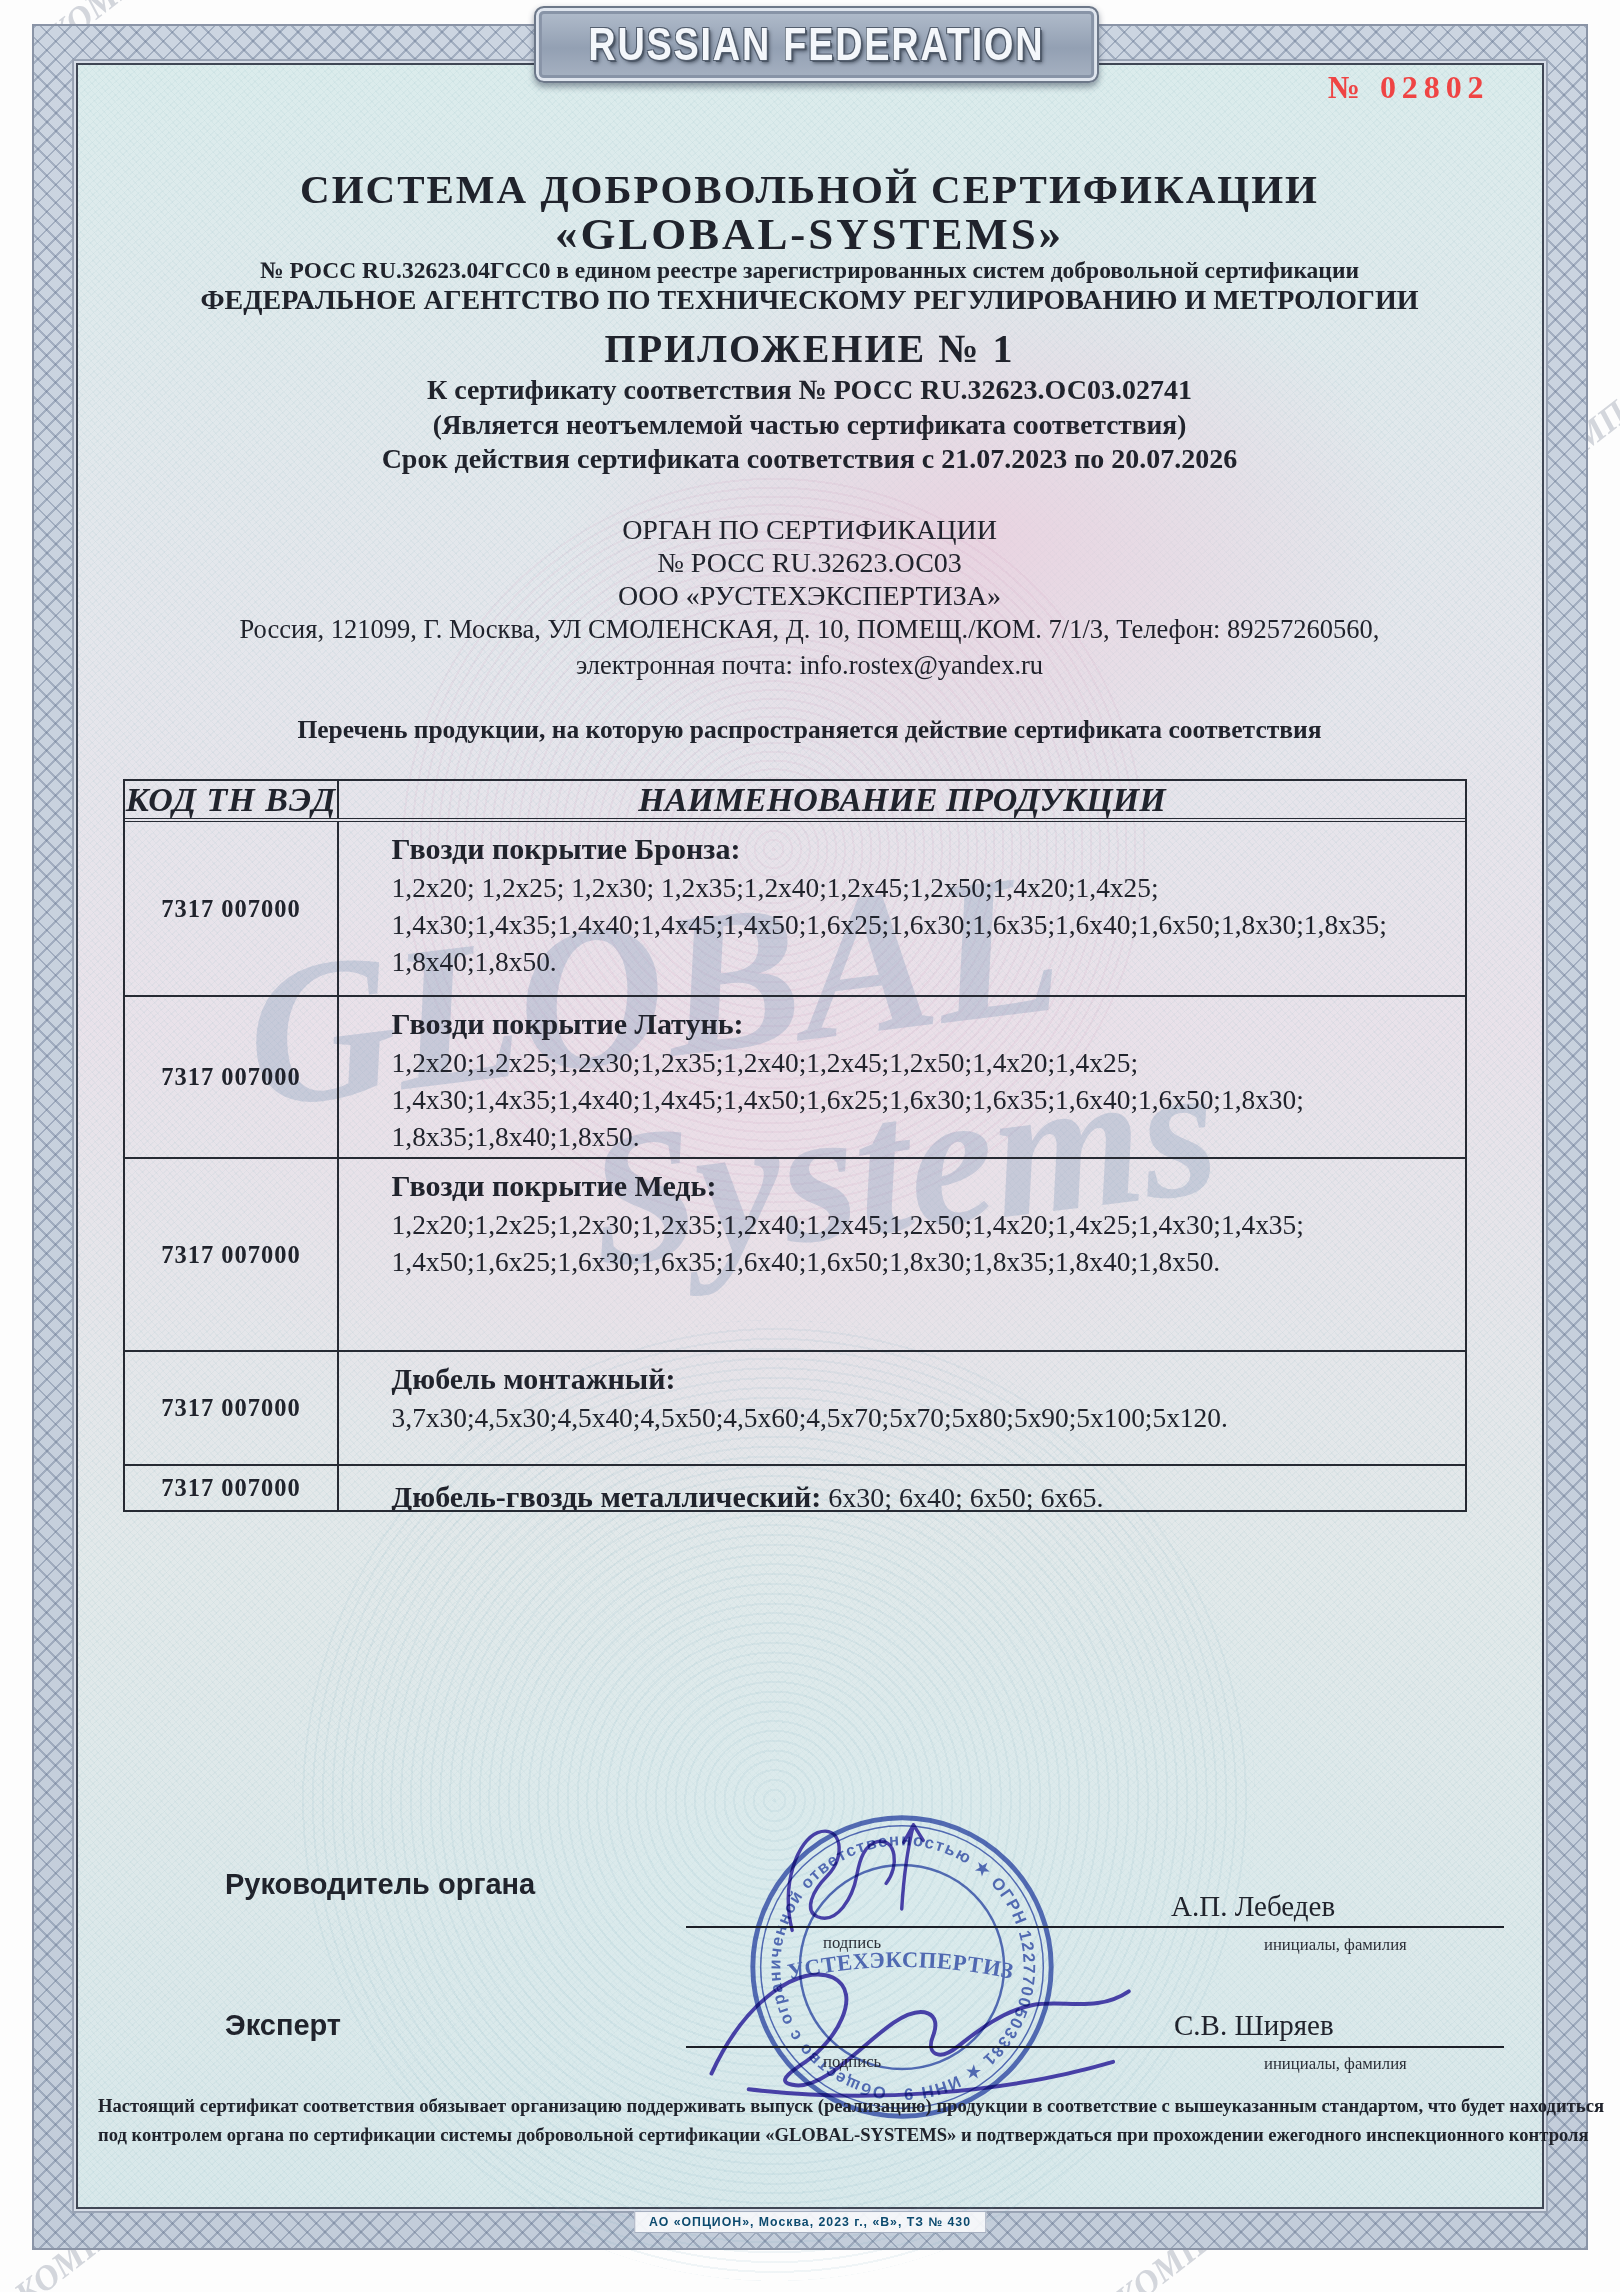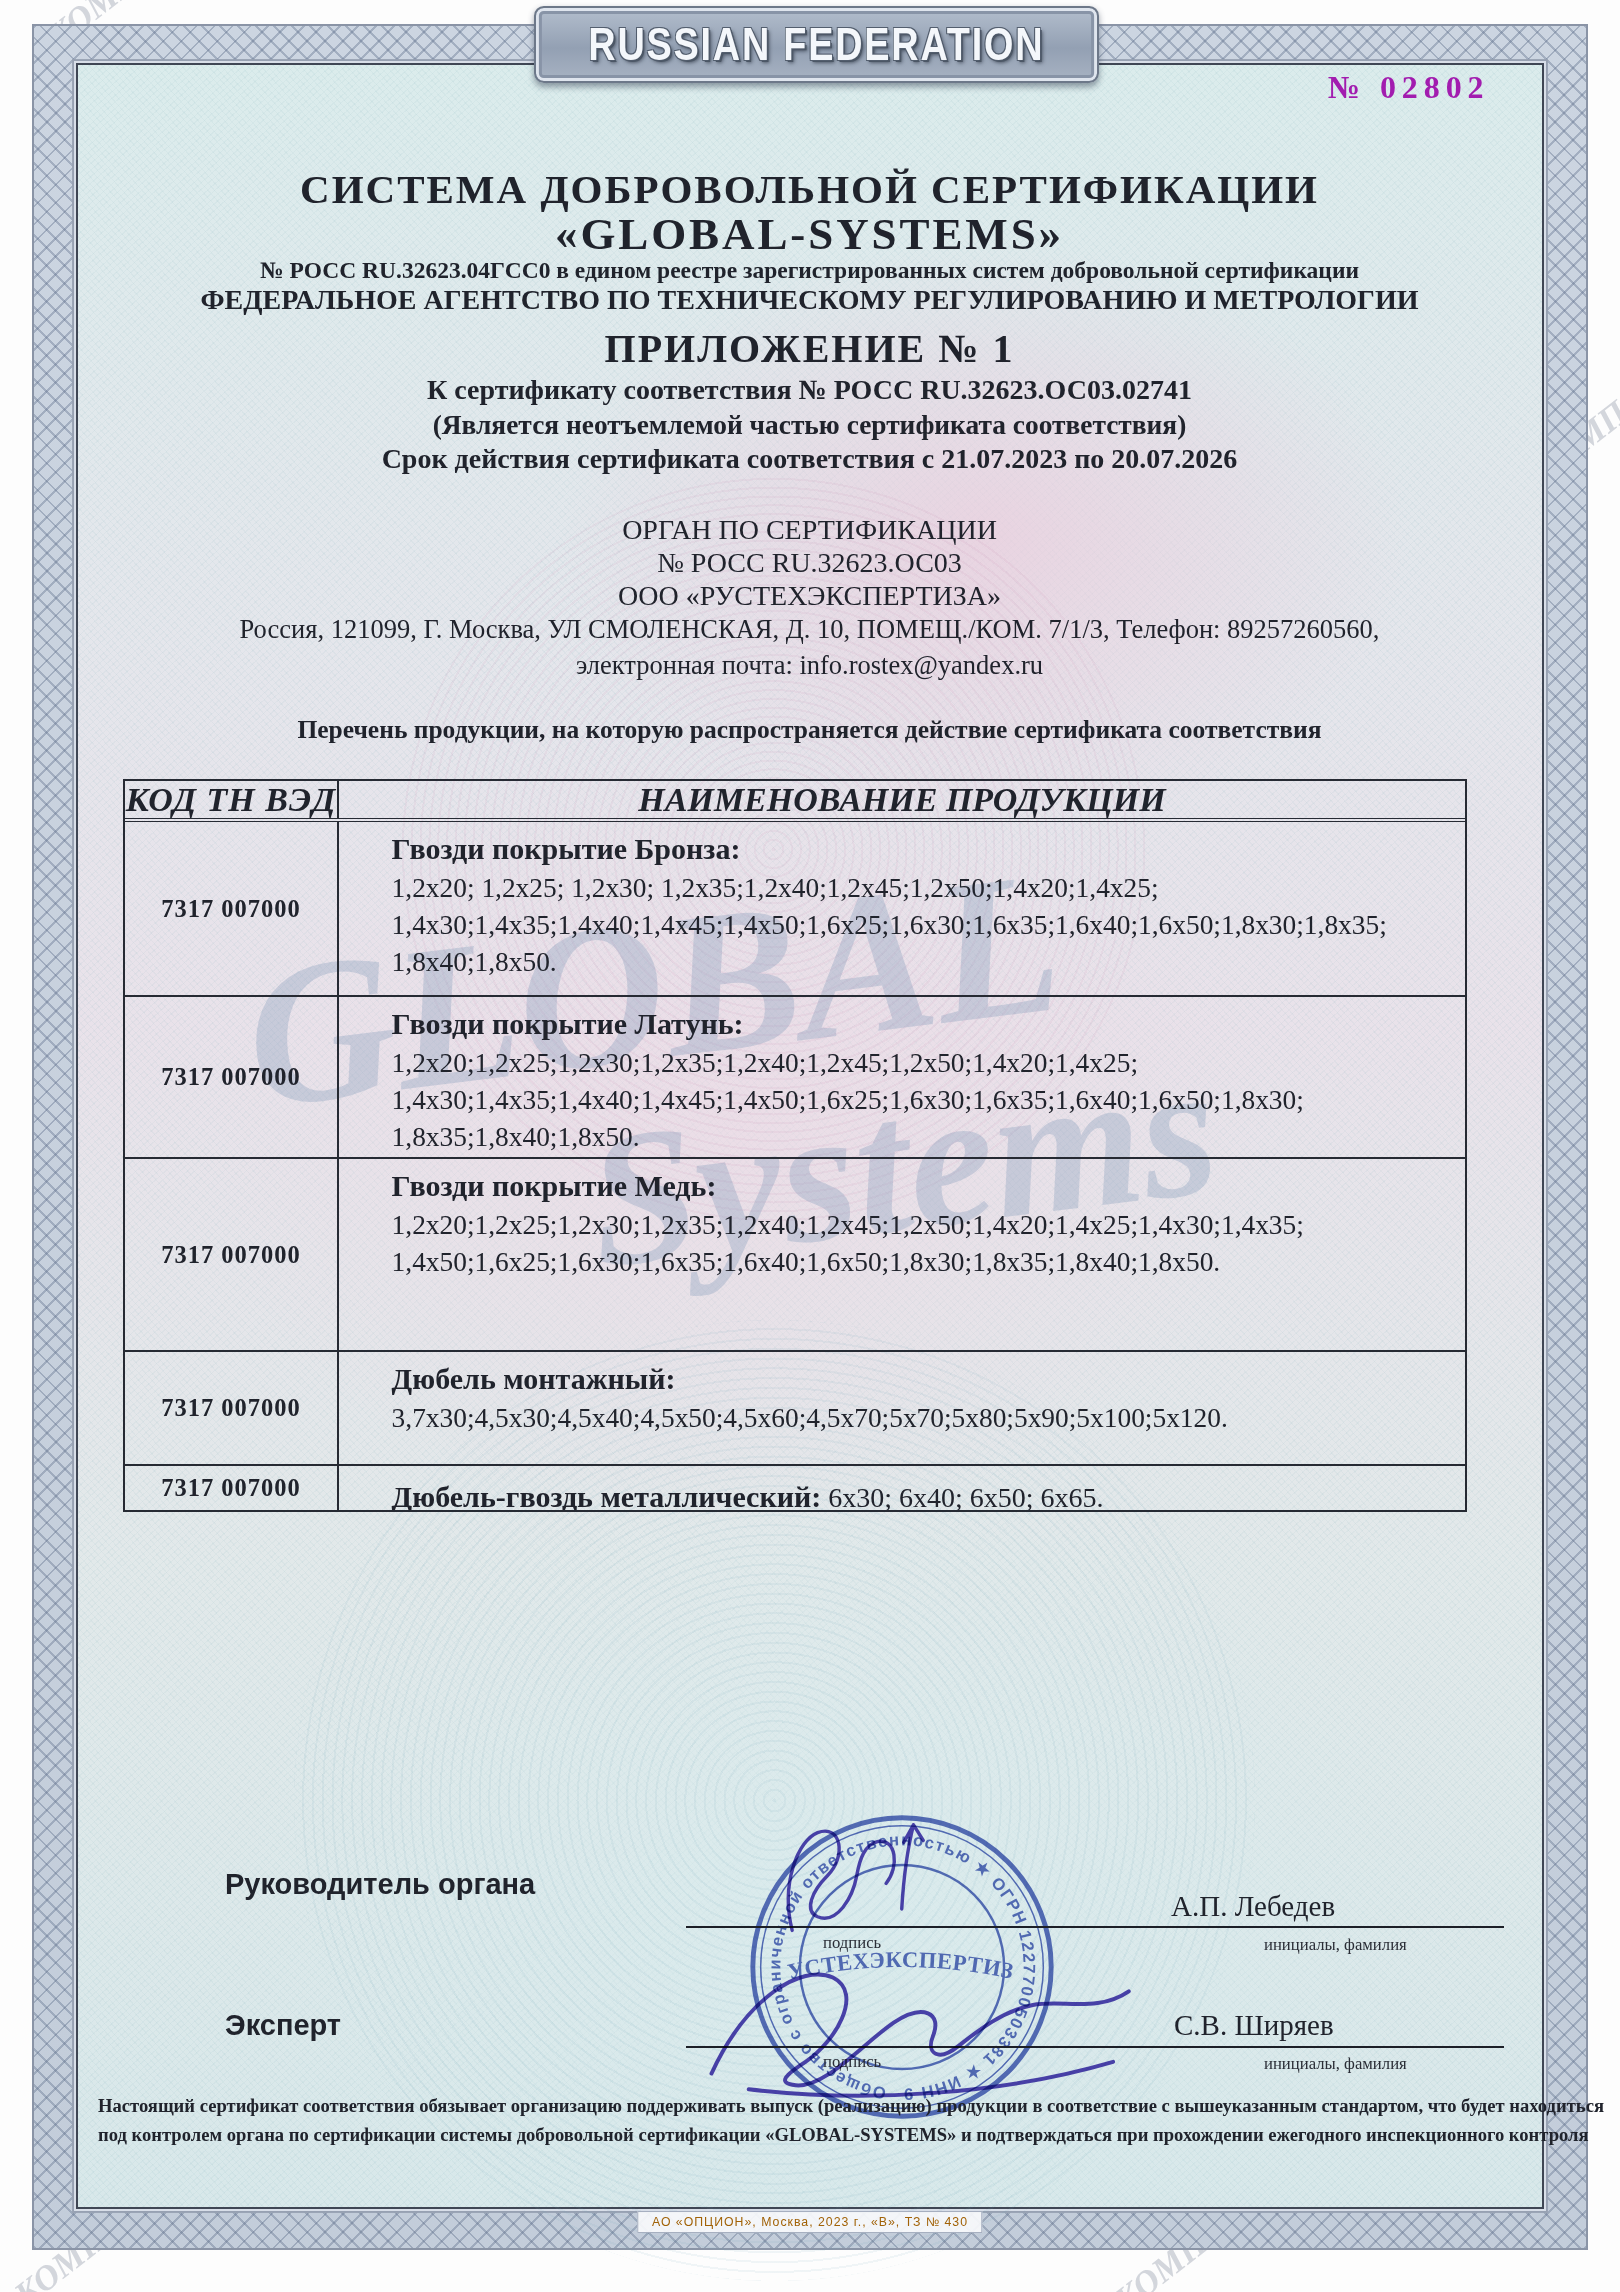--- a/index.html
+++ b/index.html
@@ -92,22 +92,22 @@
   .cap-name2{left:1264px;top:2054px;}
   .stamp-svg{position:absolute;left:743px;top:1808px;z-index:4;mix-blend-mode:multiply;}
   .autograph{position:absolute;z-index:6;mix-blend-mode:multiply;}
   .auto1{left:755px;top:1815px;}
   .auto2{left:686px;top:1950px;}
   
   .f-line{position:absolute;left:98px;width:1424px;text-align:center;z-index:4;font-weight:bold;font-size:18.6px;white-space:nowrap;}
   .fl1{top:2095px;}
   .fl2{top:2124px;}
   .print-box{position:absolute;left:50%;transform:translateX(-50%);top:2211px;z-index:4;
-      font-family:"Liberation Sans",sans-serif;font-size:12.3px;letter-spacing:1px;color:#a16207;
-      background:rgba(249,250,252,.92);border:1px solid #a6afc0;padding:2.9px 13.7px;white-space:nowrap;}
+      font-family:"Liberation Sans",sans-serif;font-size:12.3px;letter-spacing:1px;color:#0c4a6e;
+      background:rgba(249,250,252,.92);border:1px solid #a6afc0;padding:2.9px 13.7px;white-space:nowrap;font-weight:bold;}
 </style>
 </head>
 <body>
 
 <div class="page">
 
   <span class="margin-wm" style="left:41px;top:-11.8px;">КОМП</span>
   <span class="margin-wm" style="left:1529px;top:421px;">КОМП</span>
   <span class="margin-wm" style="left:7.8px;top:2247px;">КОМП</span>
   <span class="margin-wm" style="left:1108px;top:2252px;">КОМП</span>
@@ -118,21 +118,21 @@
     <div class="rosette ros2"></div>
   </div>
 
   <div class="wm wm1">GLOBAL</div>
   <div class="wm wm2">Systems</div>
 
   <div class="plaque">
     <span class="plaque-text">RUSSIAN FEDERATION</span>
   </div>
 
-  <div class="doc-number" style="color:#a21caf;">№ 02802</div>
+  <div class="doc-number" style="color:#ef4444;">№ 02802</div>
 
   <div class="cline t-system">СИСТЕМА ДОБРОВОЛЬНОЙ СЕРТИФИКАЦИИ</div>
   <div class="cline t-name">«GLOBAL-SYSTEMS»</div>
   <div class="cline t-registry">№ РОСС RU.32623.04ГСС0 в едином реестре зарегистрированных систем добровольной сертификации</div>
   <div class="cline t-agency">ФЕДЕРАЛЬНОЕ АГЕНТСТВО ПО ТЕХНИЧЕСКОМУ РЕГУЛИРОВАНИЮ И МЕТРОЛОГИИ</div>
   <div class="cline t-appendix">ПРИЛОЖЕНИЕ № 1</div>
   <div class="cline t-cert">К сертификату соответствия № РОСС RU.32623.ОС03.02741</div>
   <div class="cline t-integral">(Является неотъемлемой частью сертификата соответствия)</div>
   <div class="cline t-validity">Срок действия сертификата соответствия с 21.07.2023 по 20.07.2026</div>
 

